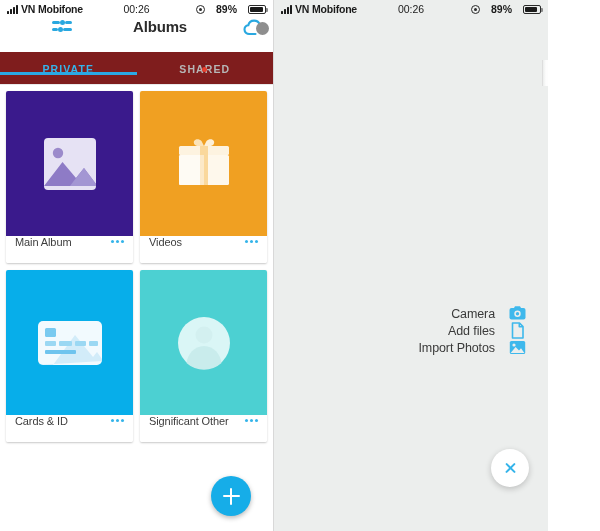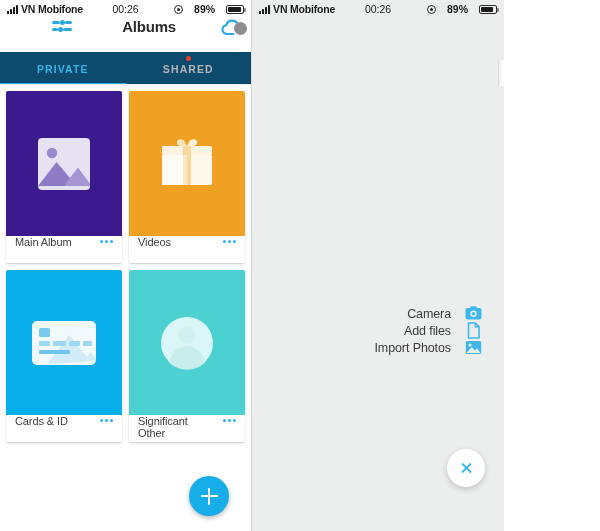--- a/index.html
+++ b/index.html
@@ -2,21 +2,21 @@
 <html><head>
 <meta charset="utf-8">
 <style>
   * { margin:0; padding:0; box-sizing:border-box; }
   html,body {
     width:600px; height:531px;
     font-family:"Liberation Sans", sans-serif;
     background:#ffffff;
     overflow:hidden;
   }
-  .screens { display:flex; width:504px; height:531px; }
+  .screens { display:flex; width:548px; height:531px; }
 
   
   .screen-left {
     width:300px; height:531px; background:#ffffff;
     position:relative; overflow:hidden;
     border-right:1px solid #d8d8d8;
   }
 
   
   .statusbar {
@@ -69,21 +69,21 @@
                       background:#29a8e0; }
   .filter-icon .dot.d1 { top:1.8px; left:9px; }
   .filter-icon .dot.d2 { top:8.8px; left:6.5px; }
   .cloud-wrap { width:26px; height:20px; position:relative; z-index:2; cursor:pointer; }
   .cloud-wrap .gcircle {
     position:absolute; right:0px; top:4px; width:13px; height:13px;
     border-radius:50%; background:#8e8e8e;
   }
 
   
-  .tabs { height:33px; display:flex; background:#0c4a6e; position:relative; }
+  .tabs { height:33px; display:flex; background:#7f1d1d; position:relative;align-items:center; }
   .tab {
     flex:1; display:flex; align-items:center; justify-content:center;
     font-size:10.5px; font-weight:700; letter-spacing:1.1px; color:#b6b6b6;
     position:relative; cursor:pointer;
   }
   .tab.active { color:#35b4ea; }
   .tab.active::after {
     content:""; position:absolute; bottom:0; left:0; right:0; height:2.5px;
     background:#2aa8e4;
   }

